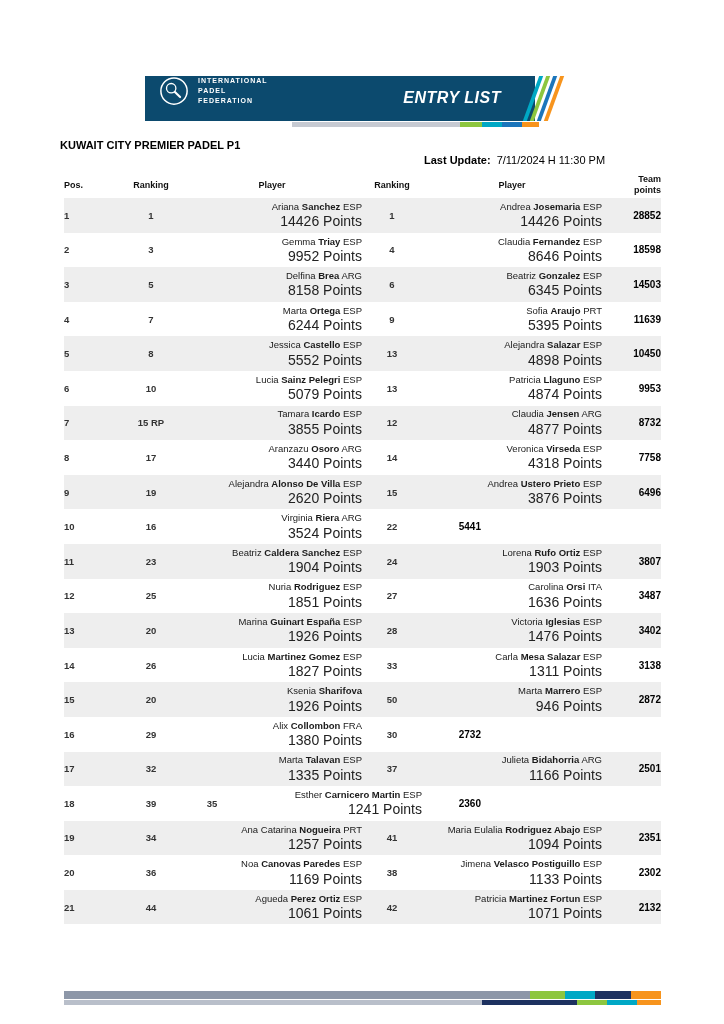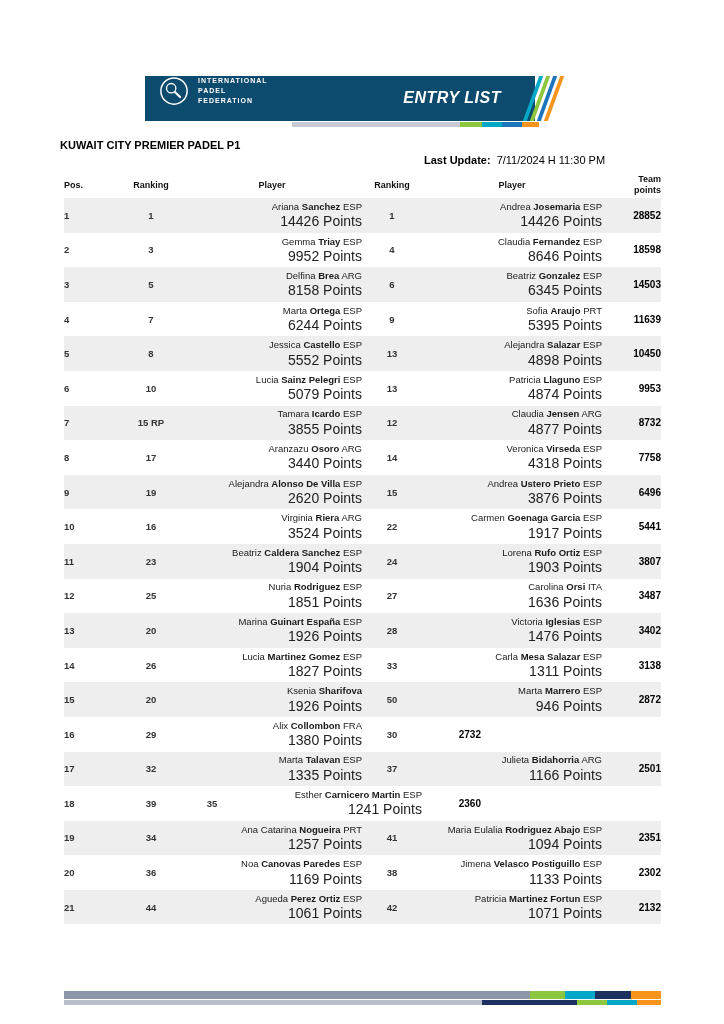--- a/index.html
+++ b/index.html
@@ -259,24 +259,20 @@
   </div>
 
   <div class="trow">
     <div class="c c-pos">10</div>
     <div class="c c-rank1">16</div>
     <div class="c c-player">
       <div class="pname"><span class="first">Virginia</span> <span class="last">Riera</span> <span class="cc">ARG</span></div>
       <div class="ppoints">3524 Points</div>
     </div>
     <div class="c c-rank2">22</div>
-    <div class="c c-player">
-      <div class="pname"><span class="first">Carmen</span> <span class="last">Goenaga Garcia</span> <span class="cc">ESP</span></div>
-      <div class="ppoints">1917 Points</div>
-    </div>
     <div class="c c-tpts">5441</div>
   </div>
 
   <div class="trow alt">
     <div class="c c-pos">11</div>
     <div class="c c-rank1">23</div>
     <div class="c c-player">
       <div class="pname"><span class="first">Beatriz</span> <span class="last">Caldera Sanchez</span> <span class="cc">ESP</span></div>
       <div class="ppoints">1904 Points</div>
     </div>

